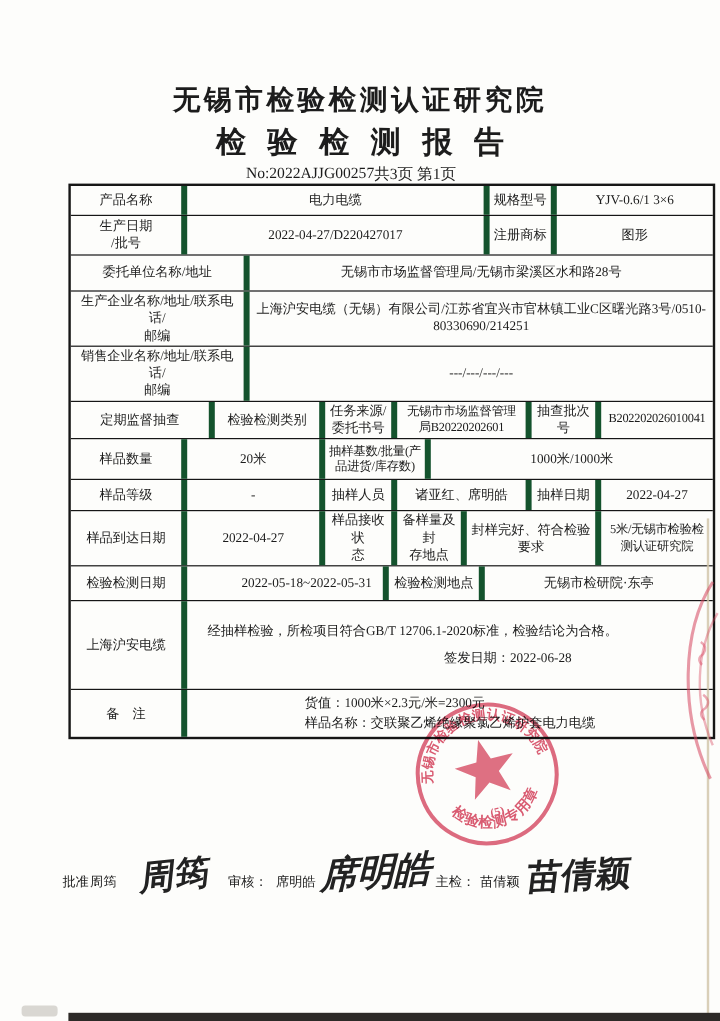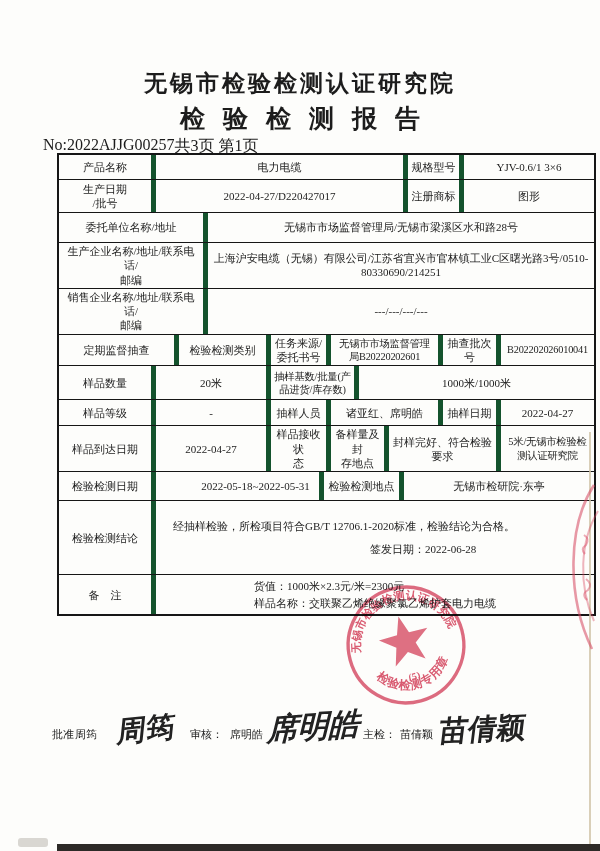--- a/index.html
+++ b/index.html
@@ -10,22 +10,22 @@
   }
   .inst-title {
     position:absolute; top:68px; left:0; width:100%;
     text-align:center; font-size:23px; font-weight:600; letter-spacing:3px;
   }
   .report-title {
     position:absolute; top:102px; left:0; width:100%;
     text-align:center; font-size:25px; font-weight:700; letter-spacing:18px; text-indent:18px;
   }
   .meta-row {
-    position:absolute; top:136px; left:43px; width:535px;
-    display:flex; justify-content:flex-start; font-size:16px;
+    position:absolute; top:136px; left:25px; width:535px;
+    display:flex; justify-content:center; font-size:13px;
   }
   .tbl {
     position:absolute; top:153px; left:33px; width:535px;
     border:2px solid #161616; box-sizing:content-box; background:transparent;margin-left:24px;
   }
   .row { display:flex; }
   .row:not(:first-child) { border-top:1px solid #161616; }
   .c {
     box-sizing:border-box; display:flex; align-items:center; justify-content:center;
     text-align:center; padding:1px 3px; font-size:11px; line-height:1.3;
@@ -155,21 +155,21 @@
 
     <div class="row" style="min-height:28px">
       <div class="c w92">检验检测日期</div>
       <div class="c w168">2022-05-18~2022-05-31</div>
       <div class="c w80">检验检测地点</div>
       <div class="c w195">无锡市检研院·东亭</div>
     </div>
 
 
     <div class="row" style="min-height:73px">
-      <div class="c w92">检验检测结论</div>
+      <div class="c w92">上海沪安电缆</div>
       <div class="c w443 col">
         <div class="conc-line1">经抽样检验，所检项目符合GB/T 12706.1-2020标准，检验结论为合格。</div>
         <div class="conc-line2">签发日期：2022-06-28</div>
       </div>
     </div>
 
     <div class="row" style="min-height:33px">
       <div class="c w92">备　注</div>
       <div class="c w443 remark-cell">货值：1000米×2.3元/米=2300元
 样品名称：交联聚乙烯绝缘聚氯乙烯护套电力电缆</div>

